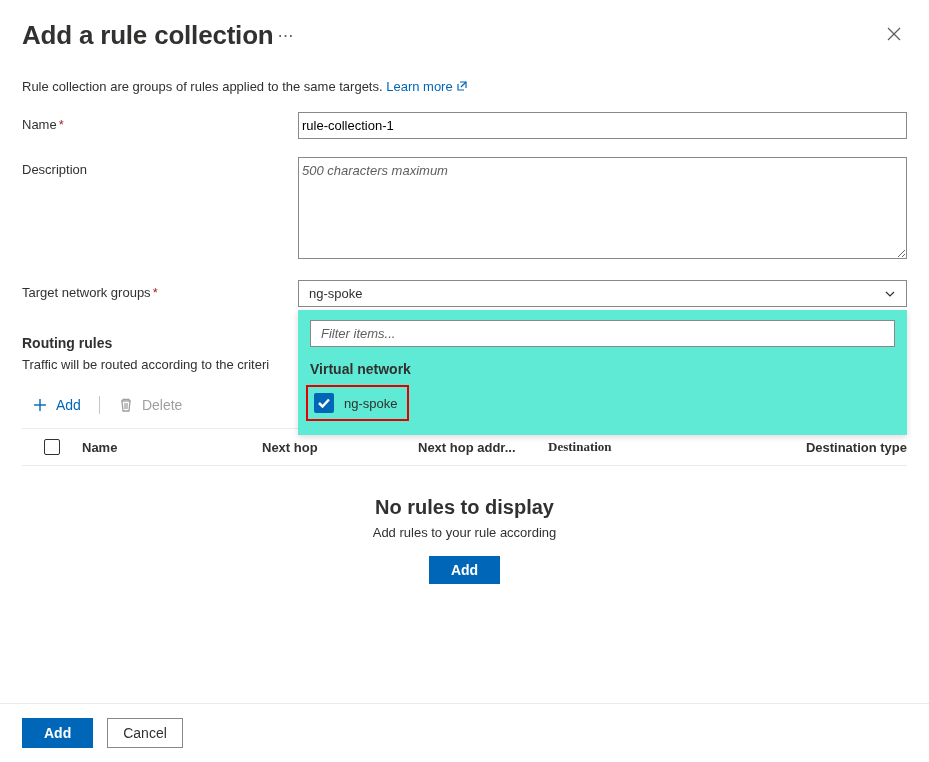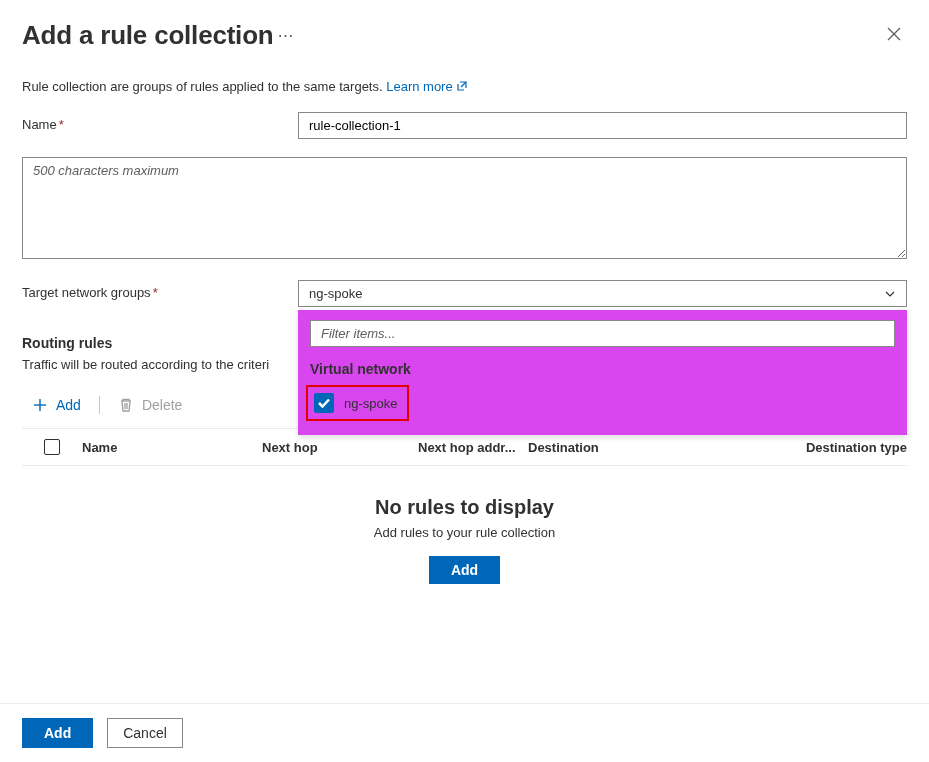--- a/index.html
+++ b/index.html
@@ -31,21 +31,21 @@
     .ext-icon { display:inline-block; width:12px; height:12px; vertical-align:-1px; }
 
     .form-row { display:flex; align-items:flex-start; margin-bottom: 18px; }
     .form-label { width: 276px; flex-shrink:0; padding-top:5px; font-size:13px; }
     .req { color:#a4262c; margin-left:2px; }
     .info-icon { display:inline-block; width:14px; height:14px; vertical-align:-2px; margin-left:4px; stroke:#605e5c; }
 
     .txt-input, .txt-area {
       width: 100%;
       border: 1px solid #8a8886;
-      padding: 5px 10px;
+      padding: 5px 3px;
       font-size: 13px;
       font-family: inherit;
       background:#fff;
     }
     .txt-area { height: 102px; resize: both; }
     .txt-area::placeholder { font-style: italic; color:#605e5c; }
     .field-wrap { flex:1; }
 
     .check-row { display:flex; align-items:center; gap:8px; margin: 16px 0 18px 0; }
     .chk { width:18px; height:18px; border:1px solid #323130; border-radius:2px; background:#fff; }
@@ -59,21 +59,21 @@
       align-items:center;
       cursor:pointer;
       font-size:13px;
     }
     .chev { width:12px; height:12px; }
 
     .dropdown {
       position:absolute;
       top: 30px;
       left:0; right:0;
-      background:#d946ef;
+      background:#5eead4;
       border-top:none;
       box-shadow: 0 2px 6px rgba(0,0,0,0.15);
       z-index: 50;
       padding: 10px 0 8px 0;
     }
     .filter-wrap { padding: 0 12px 8px 12px; }
     .filter-input {
       width:100%;
       border:1px solid #8a8886;
       padding:5px 10px;
@@ -114,22 +114,22 @@
       padding:10px 0;
       border-top:1px solid #edebe9;
       border-bottom:1px solid #edebe9;
       font-weight:600;
       font-size:13px;
     }
     .col-check { width:60px; display:flex; justify-content:center; }
     .hdr-chk { width:16px; height:16px; border:1px solid #323130; border-radius:2px; }
     .col-name { width:180px; }
     .col-next { width:156px; }
-    .col-addr { width:110px; }
-    .col-dest { width:116px; }
+    .col-addr { width:130px; }
+    .col-dest { width:116px;font-family:Liberation Serif, serif; }
     .col-dtype { flex:1;text-align:right; }
 
     .empty-state { text-align:center; padding: 30px 0 20px 0; }
     .empty-title { font-size:20px; font-weight:600; margin-bottom:6px; }
     .empty-sub { font-size:13px; margin-bottom:16px; }
     .btn-primary {
       background:#0067b8; color:#fff; border:none;
       padding:6px 22px; font-size:14px; font-weight:600; cursor:pointer;
     }
     .btn-secondary {
@@ -177,20 +177,21 @@
   <div class="form-row">
     <div class="form-label">
       <span>Name</span><span class="req">*</span>
     </div>
     <div class="field-wrap">
       <input class="txt-input" type="text" value="rule-collection-1" style="">
     </div>
   </div>
 
   <div class="form-row">
+    <div class="form-label">Description</div>
     <div class="field-wrap">
       <textarea class="txt-area" placeholder="500 characters maximum" style=""></textarea>
     </div>
   </div>
 
 
   <div class="form-row" style="margin-bottom:0;">
     <div class="form-label">
       <span>Target network groups</span><span class="req">*</span>
     </div>
@@ -248,21 +249,21 @@
       </div>
     <div class="col-name">Name</div>
     <div class="col-next">Next hop</div>
     <div class="col-addr">Next hop addr...</div>
     <div class="col-dest">Destination</div>
     <div class="col-dtype">Destination type</div>
   </div>
 
   <div class="empty-state">
     <div class="empty-title">No rules to display</div>
-    <div class="empty-sub">Add rules to your rule collection</div>
+    <div class="empty-sub">Add rules to your rule according</div>
     <button class="btn-primary">Add</button>
   </div>
 
   <div class="footer-bar">
     <button class="btn-primary">Add</button>
     <button class="btn-secondary">Cancel</button>
   </div>
 </div>
 
 </body></html>

